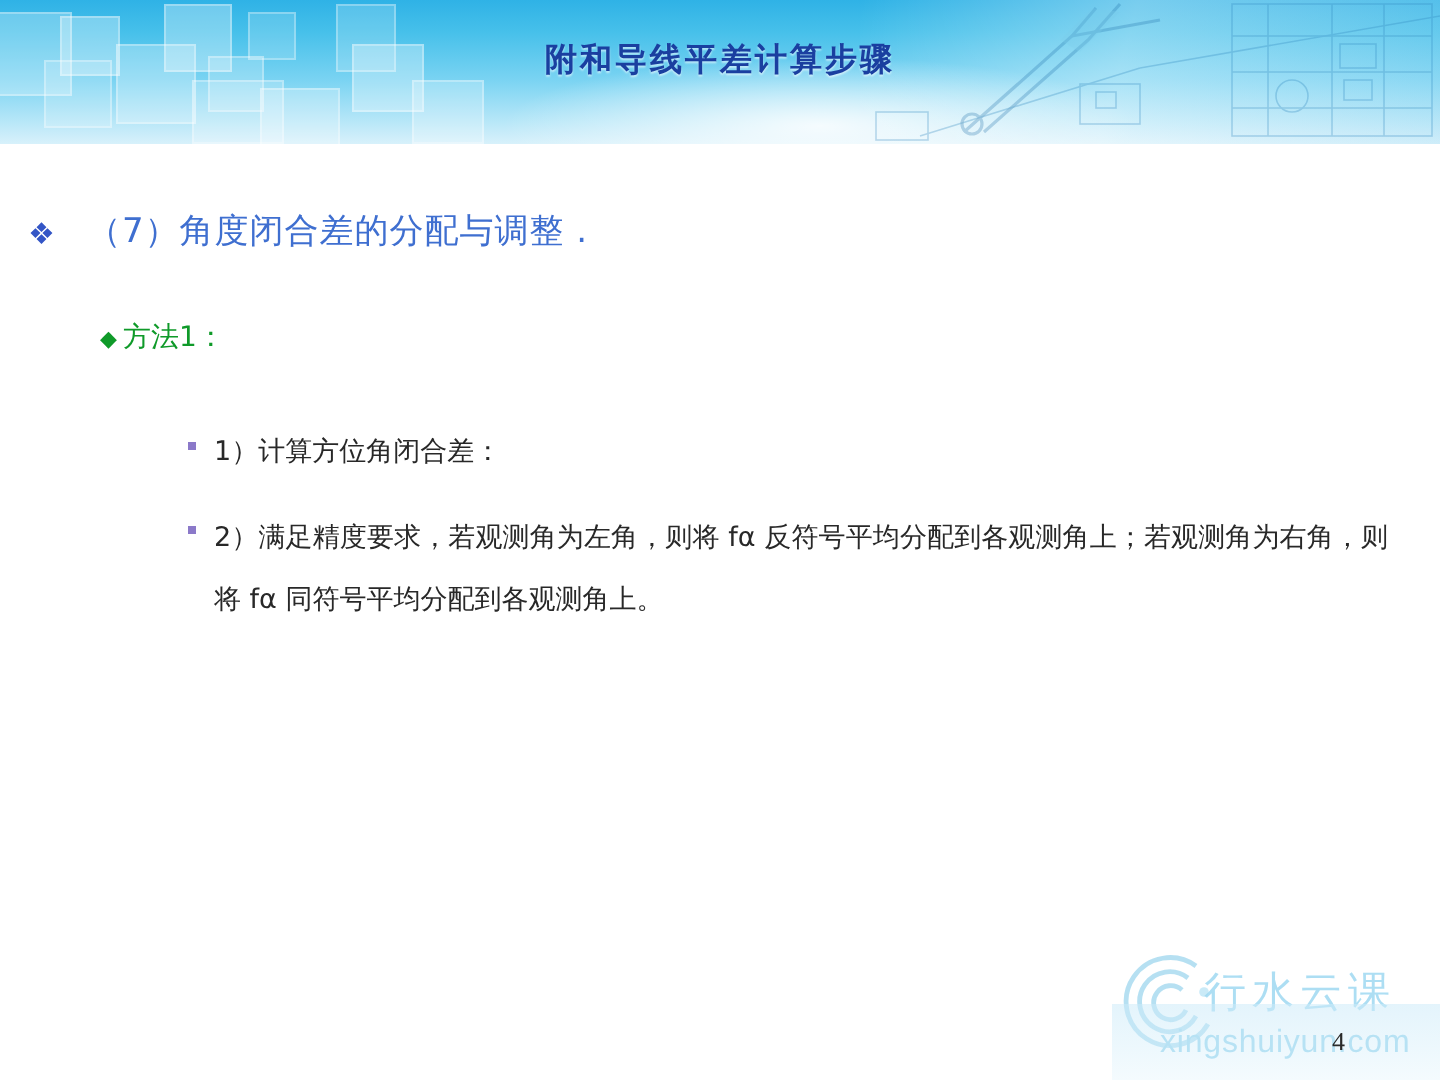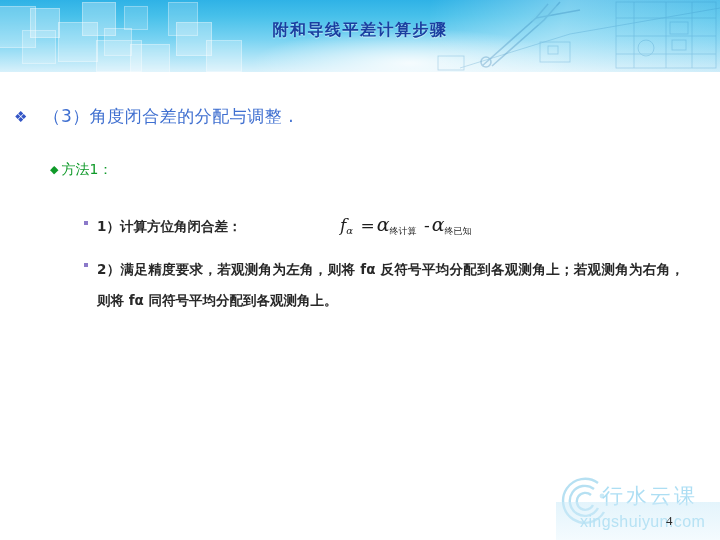--- a/index.html
+++ b/index.html
@@ -89,26 +89,25 @@
     color: #0f9a29;
     font-size: 14px;
     font-family: "DejaVu Sans", "Liberation Sans", sans-serif;
   }
   .lvl2 .bullet { color: #0f9a29; font-size: 11px; line-height: 19px; margin-right: 3px; }
   .lvl2 .txt { line-height: 19px; }
 
   
   .lvl3 {
     position: absolute;
-    left: 84px;
+    left: 94px;
     display: flex; align-items: flex-start;
     color: #282828;
     font-size: 13.5px;
     font-family: "DejaVu Sans", "Liberation Sans", sans-serif;
-    font-weight: bold;
   }
   .lvl3 .bullet {
     width: 4px; height: 4px;
     background: #8b79c9;
     margin-right: 9px;
     margin-top: 9px;
     flex: 0 0 auto;
   }
   .lvl3 .txt { line-height: 29px; }
 
@@ -231,38 +230,33 @@
       </g>
     </svg>
 
     <div id="header-title">附和导线平差计算步骤</div>
   </div>
 
   <div id="body">
 
     <div class="lvl1">
       <span class="bullet">❖</span>
-      <span class="txt">（3）角度闭合差的分配与调整 .</span>
+      <span class="txt">（7）角度闭合差的分配与调整 .</span>
     </div>
 
     <div class="lvl2">
       <span class="bullet">◆</span>
       <span class="txt">方法1：</span>
     </div>
 
     <div class="lvl3" id="row-1">
       <span class="bullet"></span>
       <span class="txt">1）计算方位角闭合差：</span>
     </div>
 
-    <div id="formula">
-      <span>f</span><span class="subi">α</span>
-      <span class="op">=</span><span class="alpha">α</span><span class="sub">终计算</span>
-      <span class="op">-</span><span class="alpha">α</span><span class="sub">终已知</span>
-    </div>
 
     <div class="lvl3" id="row-2">
       <span class="bullet"></span>
       <span class="txt">2）满足精度要求，若观测角为左角，则将 fα 反符号平均分配到各观测角上；若观测角为右角，则将 fα 同符号平均分配到各观测角上。</span>
     </div>
 
   </div>
 
   <div id="watermark">
     <svg id="wm-wave" viewBox="0 0 56 56">

